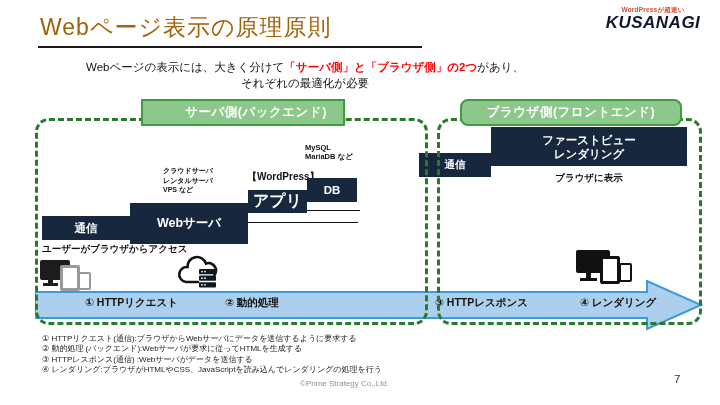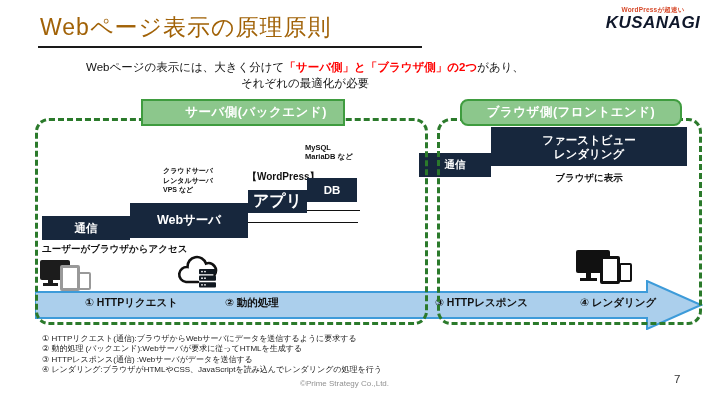--- a/index.html
+++ b/index.html
@@ -22,21 +22,21 @@
   .browser-container{left:437px;top:118px;width:259px;height:201px;}
 
   .section-header{height:23px;background:#8CC78C;border:2px solid #3F9C3F;z-index:7;
                   display:flex;align-items:center;justify-content:center;
                   color:#fff;font-weight:bold;font-size:12.5px;letter-spacing:.5px;}
   .server-header{left:141px;top:99px;width:174px;padding-left:26px;}
   .browser-header{left:460px;top:99px;width:218px;border-radius:8px;}
 
   .step{background:#17273D;color:#fff;font-weight:bold;display:flex;align-items:center;justify-content:center;z-index:5;}
   .s-comm-l{left:42px;top:216px;width:88px;height:24px;font-size:11.5px;}
-  .s-web{left:130px;top:203px;width:118px;height:35px;font-size:12.5px;}
+  .s-web{left:130px;top:203px;width:118px;height:41px;font-size:12.5px;}
   .s-app{left:248px;top:190px;width:59px;height:23px;font-size:16px;}
   .s-db{left:307px;top:178px;width:50px;height:24px;font-size:11.5px;}
   .s-io{left:357px;top:166px;width:62px;height:24px;font-size:11.5px;}
   .s-comm-r{left:419px;top:153px;width:72px;height:24px;font-size:10.5px;}
   .s-fv{left:491px;top:127px;width:196px;height:39px;font-size:11.5px;text-align:center;white-space:pre-line;line-height:14px;}
 
   .stair-line{border-top:1.5px solid #111;height:0;z-index:1;}
   .line-db{left:307px;top:210px;width:53px;}
   .line-app{left:248px;top:222px;width:110px;}
 

